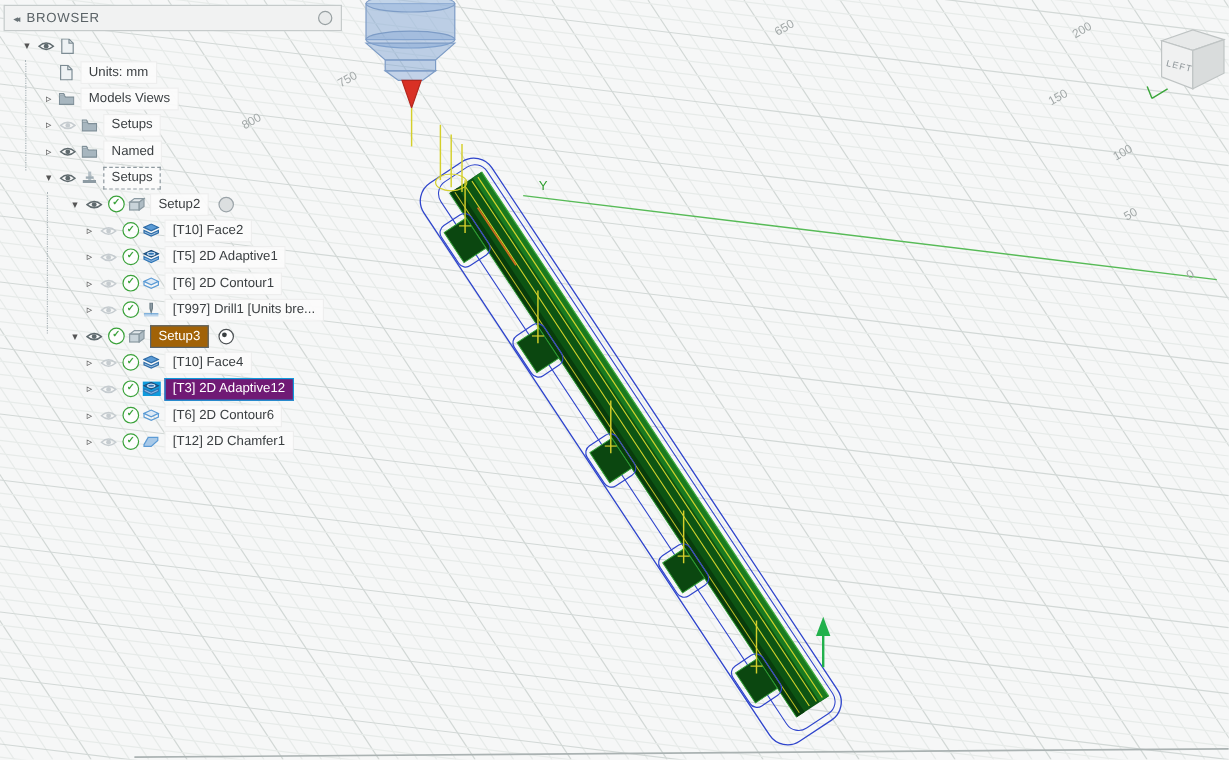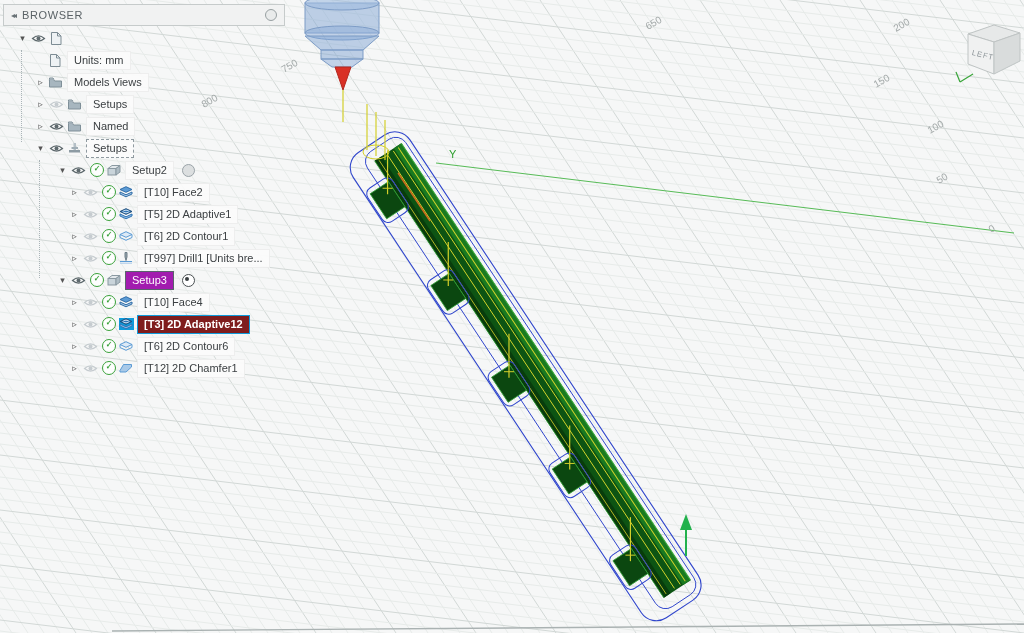--- a/index.html
+++ b/index.html
@@ -14,22 +14,22 @@
   #tree{position:absolute;left:3px;top:27px;}
   .trow{display:flex;align-items:center;height:22px;gap:3px;font-size:11px;color:#3c4043;}
   .arrow{width:11px;flex:none;font-size:9px;color:#555;text-align:center;line-height:11px;cursor:pointer;}
   .eye{width:16px;flex:none;display:inline-flex;align-items:center;cursor:pointer;}
   .chk{width:12px;height:12px;flex:none;border:1.4px solid #3aa23a;border-radius:50%;color:#3aa23a;
        font-size:8px;font-weight:bold;line-height:10px;text-align:center;background:rgba(255,255,255,.85);}
   .ticon{width:15px;flex:none;display:inline-flex;align-items:center;}
   .ticon.on-sel{background:#0f9bdc;}
   .chip{background:rgba(251,251,251,.93);padding:2.5px 6px;white-space:nowrap;border:1px solid rgba(0,0,0,.05);cursor:default;}
   .chip.dashed{border:1px dashed #8f9aa0;}
-  .chip.sel{background:#7f1d1d;color:#fff;font-weight:bold;border-color:#0f9bdc;}
-  .chip.dark{background:#a21caf;color:#fff;border-color:#59646b;}
+  .chip.sel{background:#701a75;color:#fff;font-weight:normal;border-color:#0f9bdc;}
+  .chip.dark{background:#a16207;color:#fff;border-color:#59646b;}
   .radio{width:11px;height:11px;flex:none;border-radius:50%;border:1px solid #9aa3a8;background:#dcdfe0;margin-left:5px;}
   .radio.dot{background:#fff;border-color:#4a4f52;position:relative;}
   .radio.dot::after{content:'';position:absolute;left:2.5px;top:2.5px;width:4px;height:4px;background:#3a3f42;border-radius:50%;}
   .connector{position:absolute;border-left:1px dotted #aab4b8;width:0;}
 </style>
 </head>
 <body>
 
 <div id="stage">
 

